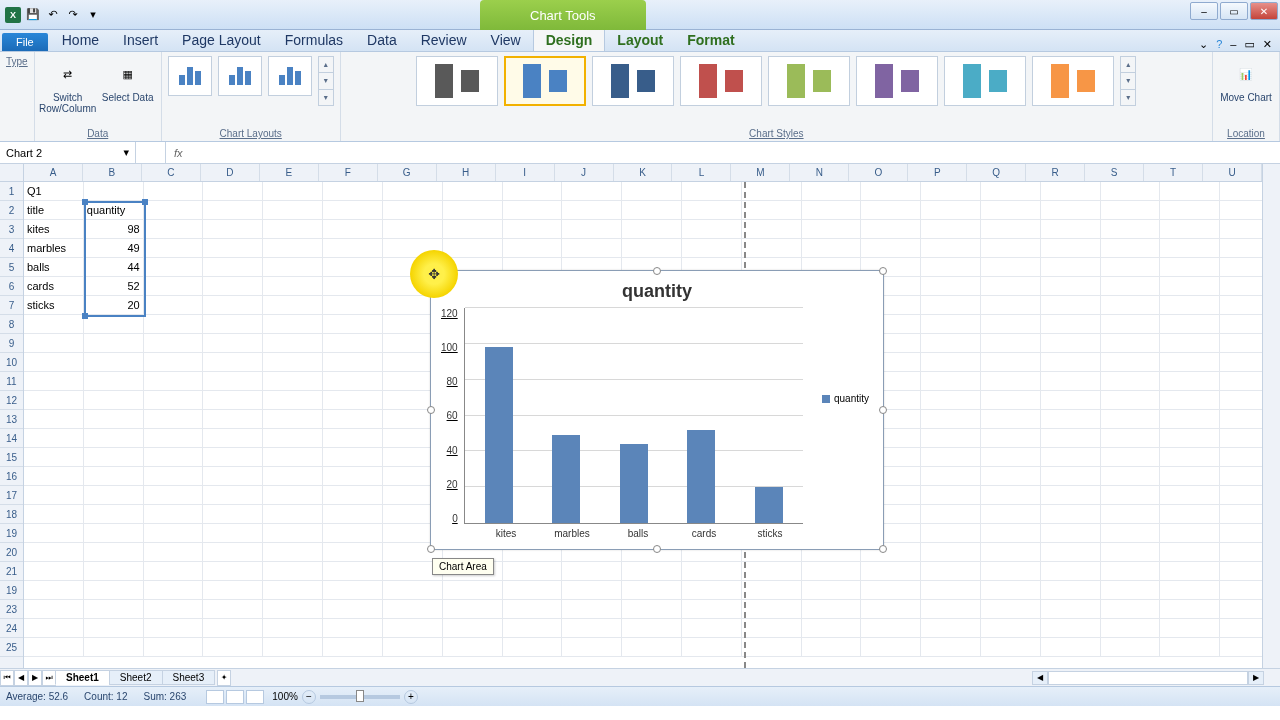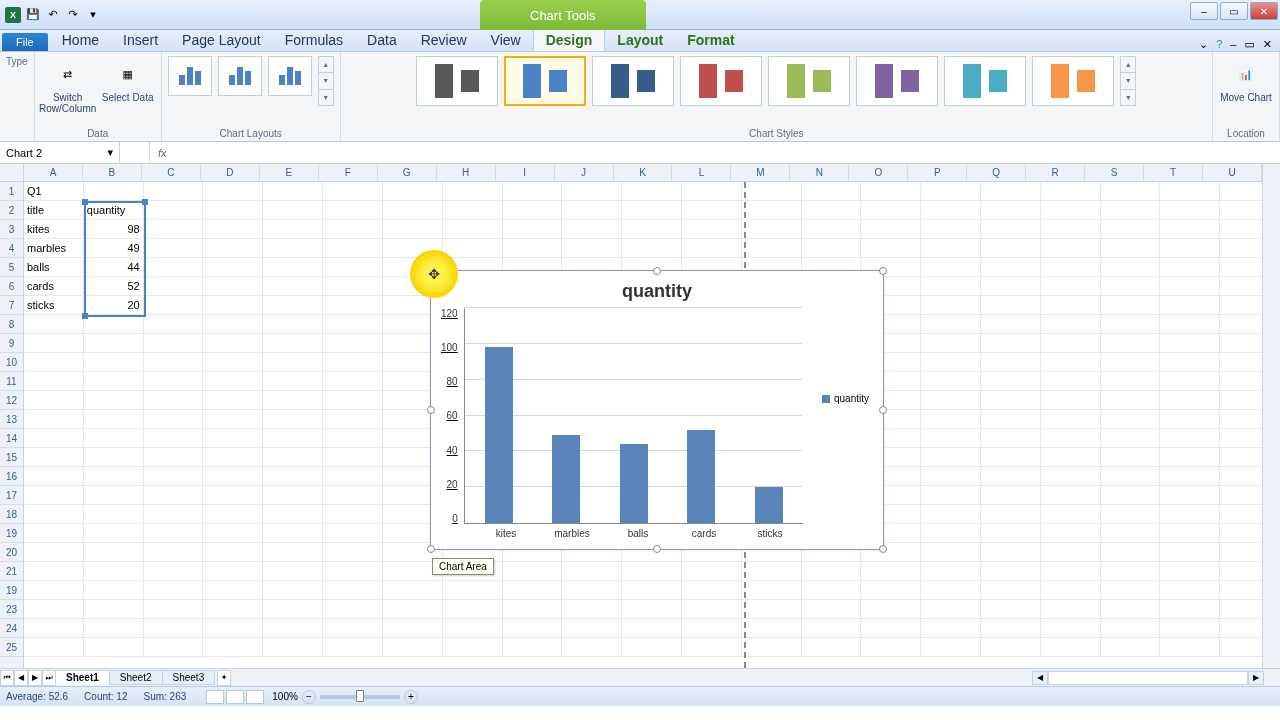--- a/index.html
+++ b/index.html
@@ -24,36 +24,36 @@
 .tab { padding: 3px 12px; font-size: 14px; color: #1f3864; cursor: pointer; }
 .tab.active { background: #f5f6f7; border: 1px solid #b6c9e0; border-bottom: none; border-radius: 2px 2px 0 0; color: #217346; }
 .tab.ctx { color: #2f6f1f; font-weight: bold; }
 .tab.ctx.active { background: #f5f6f7; }
 .ribbon-right { margin-left: auto; display: flex; gap: 8px; padding-right: 8px; }
 
 
 .ribbon-body { height: 90px; background: #f3f5f7; border-bottom: 1px solid #b6c9e0; display: flex; }
 .ribbon-group { border-right: 1px solid #d4dde8; padding: 2px 6px 0 6px; display: flex; flex-direction: column; align-items: center; }
 .group-items { display: flex; gap: 6px; flex: 1; align-items: flex-start; padding-top: 2px; }
-.group-label { font-size: 10px; color: #5a6e8a; text-align: left; padding: 2px 0; }
+.group-label { font-size: 10px; color: #5a6e8a; text-align: left; padding: 2px 0; text-decoration: underline; }
 .big-btn { display: flex; flex-direction: column; align-items: center; width: 54px; cursor: pointer; padding-top: 2px; }
 .big-btn-icon { width: 32px; height: 32px; display: flex; align-items: center; justify-content: center; }
 .big-btn-label { font-size: 10px; text-align: center; line-height: 11px; margin-top: 2px; color: #2a466e; }
 .mini-bars { display: flex; align-items: flex-end; gap: 2px; }
 .mb { width: 6px; background: #4a82c3; }
 .layout-thumb { width: 44px; height: 40px; border: 1px solid #c2cfde; background: #fff; display: flex; align-items: center; justify-content: center; cursor: pointer; }
 .style-thumb { width: 82px; height: 50px; border: 1px solid #c2cfde; background: #fff; display: flex; align-items: center; justify-content: center; gap: 8px; cursor: pointer; }
 .style-thumb.sel { border: 2px solid #f2b100; background: #fffbe8; }
 .st-bar { width: 18px; }
 .scroll-gallery { width: 16px; display: flex; flex-direction: column; border: 1px solid #c2cfde; }
 .sg-btn { flex: 1; display: flex; align-items: center; justify-content: center; font-size: 8px; color: #5a6e8a; border-bottom: 1px solid #c2cfde; cursor: pointer; }
 
 
 .formula-bar { height: 22px; border-bottom: 1px solid #c5d2e2; display: flex; align-items: center; background: #fff; }
-.name-box { width: 120px; padding: 0 6px; font-size: 11px; border-right: 1px solid #c5d2e2; display: flex; align-items: center; justify-content: space-between; height: 100%; }
+.name-box { width: 136px; padding: 0 6px; font-size: 11px; border-right: 1px solid #c5d2e2; display: flex; align-items: center; justify-content: space-between; height: 100%; }
 .fx-label { padding: 0 8px; font-style: italic; color: #666; }
 .formula-input { flex: 1; padding: 0 4px; font-size: 11px; }
 
 
 .grid-wrap { position: relative; height: 504px; overflow: hidden; background: #fff; }
 .select-all { position: absolute; left: 0; top: 0; width: 24px; height: 18px; background: #eef2f8; border-right: 1px solid #c5d2e2; border-bottom: 1px solid #c5d2e2; }
 .col-headers { position: absolute; left: 24px; top: 0; right: 18px; height: 18px; display: flex; background: #eef2f8; border-bottom: 1px solid #c5d2e2; }
 .col-h { width: 60px; text-align: center; font-size: 10px; color: #385d8a; border-right: 1px solid #d4dde8; line-height: 18px; }
 .row-headers { position: absolute; left: 0; top: 18px; width: 24px; bottom: 0; background: #eef2f8; border-right: 1px solid #c5d2e2; }
 .row-h { height: 19px; text-align: center; font-size: 10px; color: #385d8a; border-bottom: 1px solid #d4dde8; line-height: 19px; }

